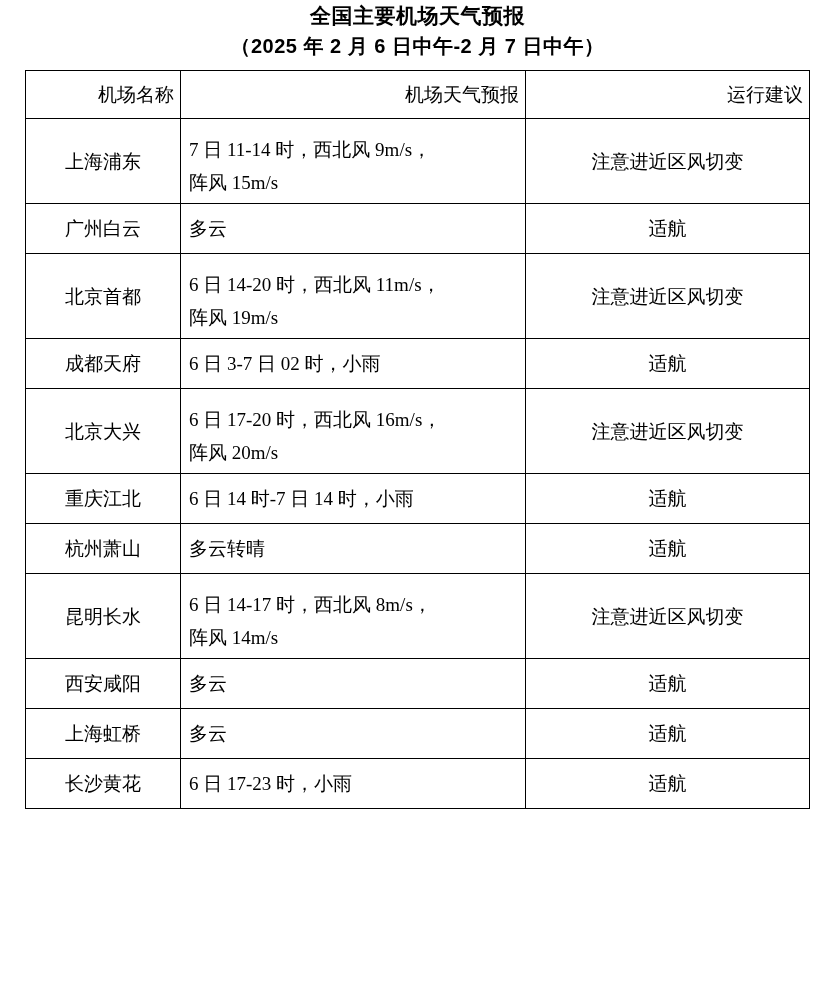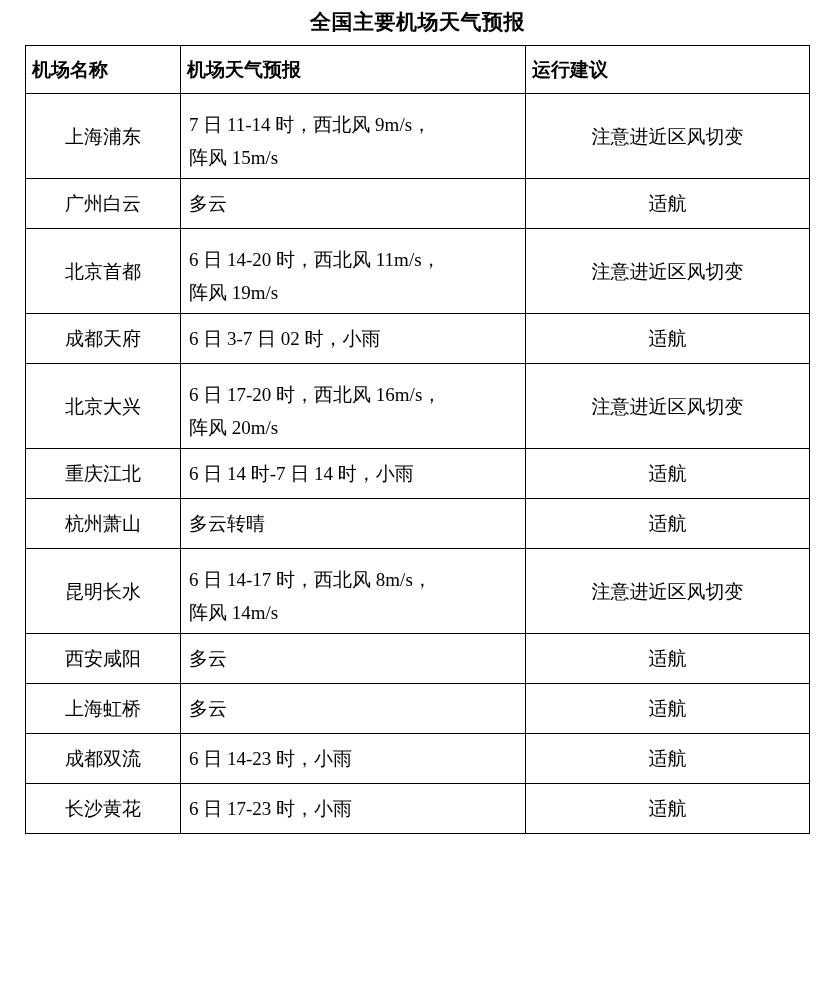--- a/index.html
+++ b/index.html
@@ -16,21 +16,20 @@
   }
   .page {
     width: 835px;
     height: 990px;
     box-sizing: border-box;
     padding: 0;
     position: relative;
   }
   .title-block {
     text-align: center;
-    padding-top: 6px;
   }
   .title-line {
     font-family: "Liberation Sans", "DejaVu Sans", sans-serif;
     font-weight: bold;
     font-size: 21px;
     line-height: 31px;
     letter-spacing: 0.5px;
   }
   .title-line.sub {
     font-size: 20px;
@@ -44,22 +43,22 @@
   }
   table.wx td, table.wx th {
     border: 1px solid #000000;
     vertical-align: middle;
     font-size: 19px;
     line-height: 33px;
     padding: 4px 8px;
     box-sizing: border-box;
   }
   table.wx thead th {
-    text-align: left;
-    font-weight: bold;
+    text-align: right;
+    font-weight: normal;
     font-family: "Liberation Sans", "DejaVu Sans", sans-serif;
     font-size: 19px;
     height: 48px;
     padding: 2px 6px;
   }
   col.c-name { width: 155px; }
   col.c-fcst { width: 345px; }
   col.c-advice { width: 284px; }
 
   td.name {
@@ -86,20 +85,21 @@
   tr.double td.name { vertical-align: middle; }
   .fcst-line { display: block; }
 </style>
 </head>
 <body>
 
 <div class="page">
 
   <div class="title-block">
     <div class="title-line">全国主要机场天气预报</div>
+    <div class="title-line sub">（2025 年 2 月 6 日中午-2 月 7 日中午）</div>
   </div>
 
   <table class="wx">
     <colgroup>
       <col class="c-name">
       <col class="c-fcst">
       <col class="c-advice">
     </colgroup>
     <thead>
       <tr>
@@ -177,27 +177,20 @@
           <td class="advice">适航</td>
         </tr>
         <tr class="single">
           <td class="name">上海虹桥</td>
           <td class="fcst">
             <span class="fcst-line">多云</span>
           </td>
           <td class="advice">适航</td>
         </tr>
         <tr class="single">
-          <td class="name">成都双流</td>
-          <td class="fcst">
-            <span class="fcst-line">6 日 14-23 时，小雨</span>
-          </td>
-          <td class="advice">适航</td>
-        </tr>
-        <tr class="single">
           <td class="name">长沙黄花</td>
           <td class="fcst">
             <span class="fcst-line">6 日 17-23 时，小雨</span>
           </td>
           <td class="advice">适航</td>
         </tr>
       </tbody>
   </table>
 
 </div>

